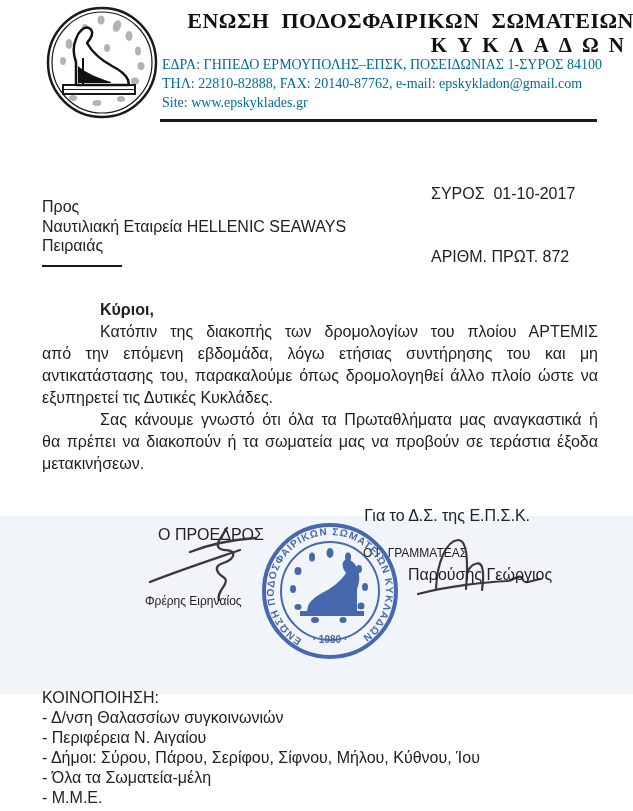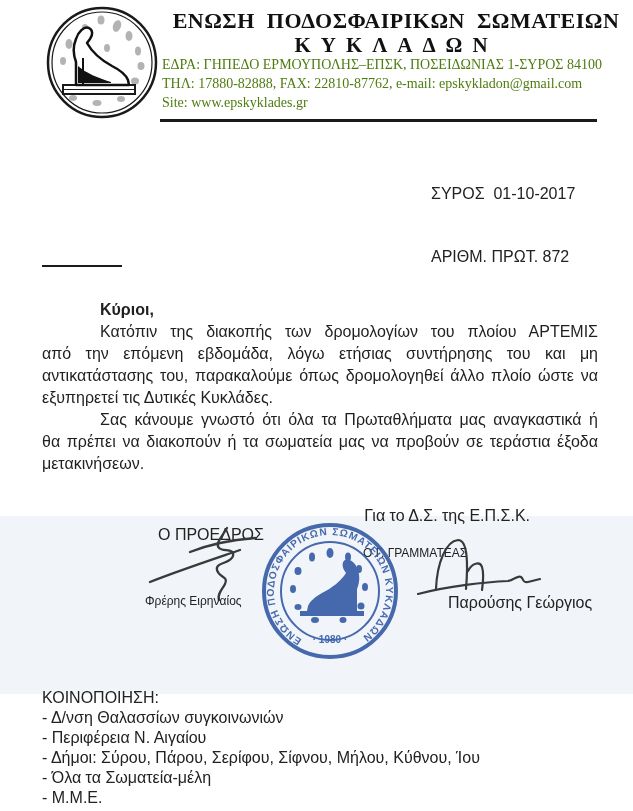--- a/index.html
+++ b/index.html
@@ -2,44 +2,44 @@
 <html><head>
 <meta charset="utf-8">
 <style>
   html,body{margin:0;padding:0;background:#e8e8e8;}
   .page{
     position:relative;width:633px;height:811px;background:#ffffff;
     overflow:hidden;font-family:"Liberation Sans",sans-serif;color:#222;
   }
   .abs{position:absolute;}
   
-  .org-title{left:158px;top:8px;width:476px;text-align:center;
+  .org-title{left:158px;top:8px;width:476px;text-align:right;
     font-family:"Liberation Serif",serif;font-weight:bold;color:#111;}
   .org-title .l1{font-size:22px;letter-spacing:.5px;word-spacing:6px;line-height:25px;}
   .org-title .l2{font-size:21px;letter-spacing:10px;line-height:24px;margin-top:0;}
   .hdr-lines{left:162px;top:55px;width:460px;font-family:"Liberation Serif",serif;
-    font-size:14px;line-height:19px;color:#4d7c0f;}
+    font-size:14px;line-height:19px;color:#0369a1;}
   .hdr-rule{left:160px;top:119px;width:437px;height:2.5px;background:#1a1a1a;}
   
   .refblock{left:431px;top:141px;font-size:16px;line-height:21px;white-space:pre;}
   
   .recipient{left:42px;top:197px;font-size:16px;line-height:19.5px;}
   .recip-rule{left:42px;top:265px;width:80px;height:2px;background:#1a1a1a;}
   
   .body-block{left:42px;top:299px;width:556px;font-size:16px;line-height:22px;color:#1f1f1f;}
   .bline{display:block;text-align:justify;text-align-last:justify;height:22px;overflow:visible;}
   .bline.first{padding-left:58px;}
   .bline.last{text-align-last:left;}
   .salut{padding-left:58px;height:22px;font-weight:bold;}
   
   .onbehalf{left:158px;top:507px;width:372px;text-align:right;font-size:16px;}
   .ptitle{left:158px;top:526px;font-size:16px;}
   .stitle{left:363px;top:546px;font-size:12px;}
   .pname{left:145px;top:594px;font-size:12px;z-index:1;}
-  .sname{left:408px;top:594px;font-size:16px;z-index:1;margin-left:40px;}
+  .sname{left:408px;top:566px;font-size:16px;z-index:1;}
   .shade{left:0;top:516px;width:633px;height:178px;background:#f1f4f9;z-index:0;}
   .sigsvg{z-index:1;}
   .stampwrap{left:260px;top:521px;width:140px;height:140px;z-index:2;opacity:.93;}
   
   .ccblock{left:42px;top:688px;font-size:16px;line-height:20px;}
   svg{display:block;}
 </style>
 </head>
 <body>
 
@@ -74,31 +74,36 @@
     </svg>
   </div>
 
   <div class="abs org-title">
     <div class="l1">ΕΝΩΣΗ ΠΟΔΟΣΦΑΙΡΙΚΩΝ ΣΩΜΑΤΕΙΩΝ</div>
     <div class="l2">ΚΥΚΛΑΔΩΝ</div>
   </div>
 
   <div class="abs hdr-lines">
     <div>ΕΔΡΑ: ΓΗΠΕΔΟ ΕΡΜΟΥΠΟΛΗΣ–ΕΠΣΚ, ΠΟΣΕΙΔΩΝΙΑΣ 1-ΣΥΡΟΣ 84100</div>
-    <div>ΤΗΛ: 17880-82888, FAX: 22810-87762, e-mail: epskykladon@gmail.com</div>
+    <div>ΤΗΛ: 22810-82888, FAX: 20140-87762, e-mail: epskykladon@gmail.com</div>
     <div>Site: www.epskyklades.gr</div>
   </div>
 
   <div class="abs hdr-rule"></div>
 
   <div class="abs refblock">
     <div>ΣΥΡΟΣ  01-10-2017</div>
     <div>ΑΡΙΘΜ. ΠΡΩΤ. 872</div>
   </div>
 
+  <div class="abs recipient">
+    <div>Προς</div>
+    <div>Ναυτιλιακή Εταιρεία HELLENIC SEAWAYS</div>
+    <div>Πειραιάς</div>
+  </div>
   <div class="abs recip-rule"></div>
 
   <div class="abs body-block">
     <div class="salut">Κύριοι,</div>
     <span class="bline first">Κατόπιν της διακοπής των δρομολογίων  του πλοίου ΑΡΤΕΜΙΣ</span>
     <span class="bline">από την επόμενη εβδομάδα, λόγω ετήσιας συντήρησης του και μη</span>
     <span class="bline">αντικατάστασης του, παρακαλούμε όπως δρομολογηθεί άλλο πλοίο ώστε να</span>
     <span class="bline last">εξυπηρετεί τις Δυτικές Κυκλάδες.</span>
     <span class="bline first">Σας κάνουμε γνωστό ότι όλα τα Πρωταθλήματα μας αναγκαστικά ή</span>
     <span class="bline">θα πρέπει να διακοπούν ή τα σωματεία μας να προβούν σε τεράστια έξοδα</span>

